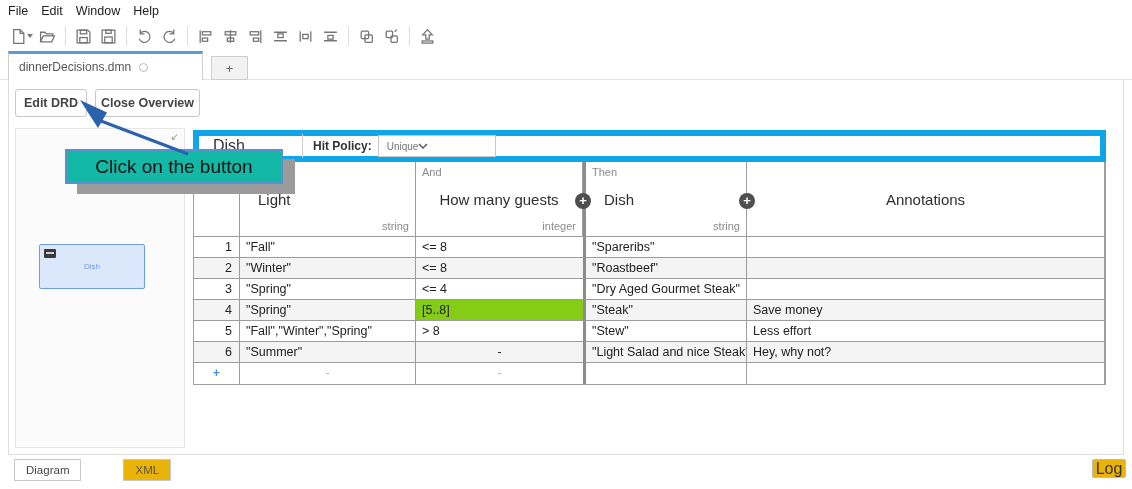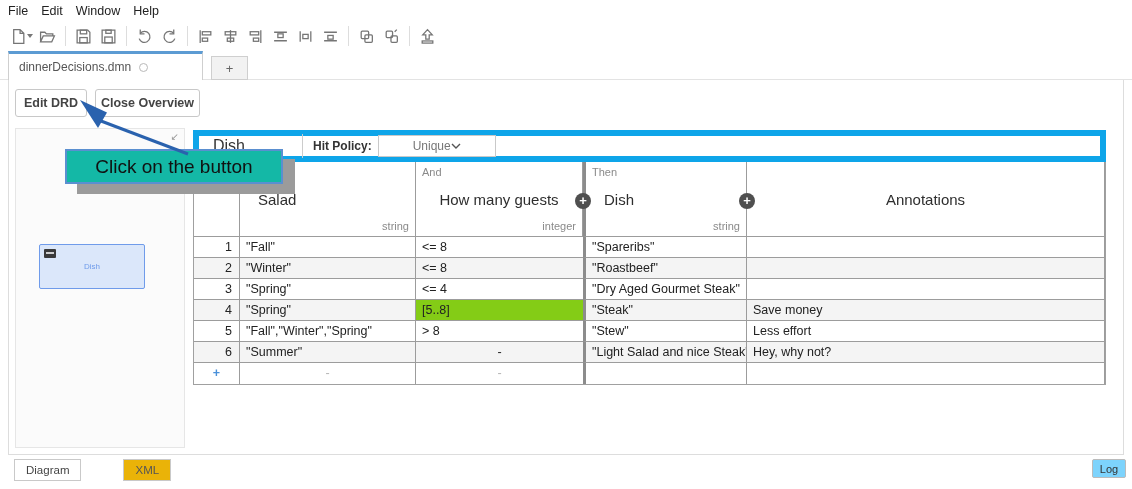--- a/index.html
+++ b/index.html
@@ -56,22 +56,22 @@
   .node-glyph::after { content: ""; position: absolute; left: 2px; top: 3px; width: 8px; height: 1.5px; background: #cfcfcf; }
 
   
   .dtable { position: absolute; left: 184px; top: 50px; width: 913px; }
   .dtable-titlebar { height: 32px; border: 6px solid #0ea5e9; background: #fff;
                      display: flex; align-items: center; }
   .dtable-title { font-size: 16px; color: #333; padding-left: 14px; width: 103px; }
   .titlebar-divider { width: 1px; height: 24px; background: #ccc; }
   .hitpolicy-label { font-size: 12px; font-weight: bold; color: #333; margin-left: 10px; }
   .hitpolicy-select { margin-left: 6px; width: 118px; height: 22px; border: 1px solid #c9c9c9;
-                      background: #fff; display: flex; align-items: center; justify-content: center;
-                      padding: 0 8px; font-size: 12px; color: #777; }
+                      background: #fff; display: flex; align-items: center; justify-content: flex-start;
+                      padding: 0 8px; font-size: 10px; color: #777; }
   .grid { display: grid; grid-template-columns: 46px 176px 167px 164px 1fr;
           border: 1px solid #a0a0a0; border-top: none; background: #fff; position: relative; }
   .hcell { height: 75px; border-right: 1px solid #9c9c9c; border-bottom: 1px solid #9c9c9c;
            position: relative; background: #fff; }
   .hcell:last-child, .cell:nth-child(5n) { border-right: none; }
   .rule-label { position: absolute; left: 6px; top: 4px; font-size: 11px; color: #8a8a8a; }
   .col-name { position: absolute; top: 29px; font-size: 15px; color: #2e2e2e; width: 100%; }
   .name-left { padding-left: 18px; text-align: left; }
   .name-center { text-align: center; }
   .col-type { position: absolute; right: 6px; bottom: 4px; font-size: 11px; color: #8a8a8a; }
@@ -95,22 +95,22 @@
              display: flex; align-items: center; justify-content: center;
              font-size: 19px; color: #111; }
   .arrow-svg { position: absolute; left: 55px; top: 88px; z-index: 60; pointer-events: none; }
 
   
   .bottom-tabs { position: absolute; left: 14px; top: 459px; display: flex; gap: 40px; }
   .btab { height: 22px; display: flex; align-items: center; justify-content: center;
           font-size: 11.5px; border: 1px solid #c9c9c9; padding: 0 11px; }
   .btab-active { background: #fff; color: #444; margin-right: 2px; }
   .btab-inactive { background: #eab308; color: #555; }
-  .log-btn { position: absolute; left: 1092px; top: 459px; width: 34px; height: 19px; background: #7dd3fc;
-             border: 1px solid #bbb; border-radius: 2px; font-size: 11px; color: #333;
+  .log-btn { position: absolute; left: 1092px; top: 459px; width: 34px; height: 19px; background: #eab308;
+             border: 1px solid #bbb; border-radius: 2px; font-size: 16px; color: #333;
              display: flex; align-items: center; justify-content: center; }
 </style>
 </head>
 <body>
 
 <div id="app">
 
   <div class="menubar">
     <span class="menu-item">File</span>
     <span class="menu-item">Edit</span>
@@ -255,21 +255,21 @@
         </span>
       </div>
 
       <div class="grid">
 
         <span id="add-col-1" class="add-col-btn">+</span>
         <span id="add-col-2" class="add-col-btn">+</span>
 
         <div class="hcell"></div>
         <div class="hcell">
-          <span class="col-name name-left">Salad</span>
+          <span class="col-name name-left">Light</span>
           <span class="col-type">string</span>
         </div>
         <div class="hcell">
           <span class="rule-label">And</span>
           <span class="col-name name-center">How many guests</span>
           <span class="col-type">integer</span>
         </div>
         <div class="hcell sepcol">
           <span class="rule-label">Then</span>
           <span class="col-name name-left">Dish</span>

